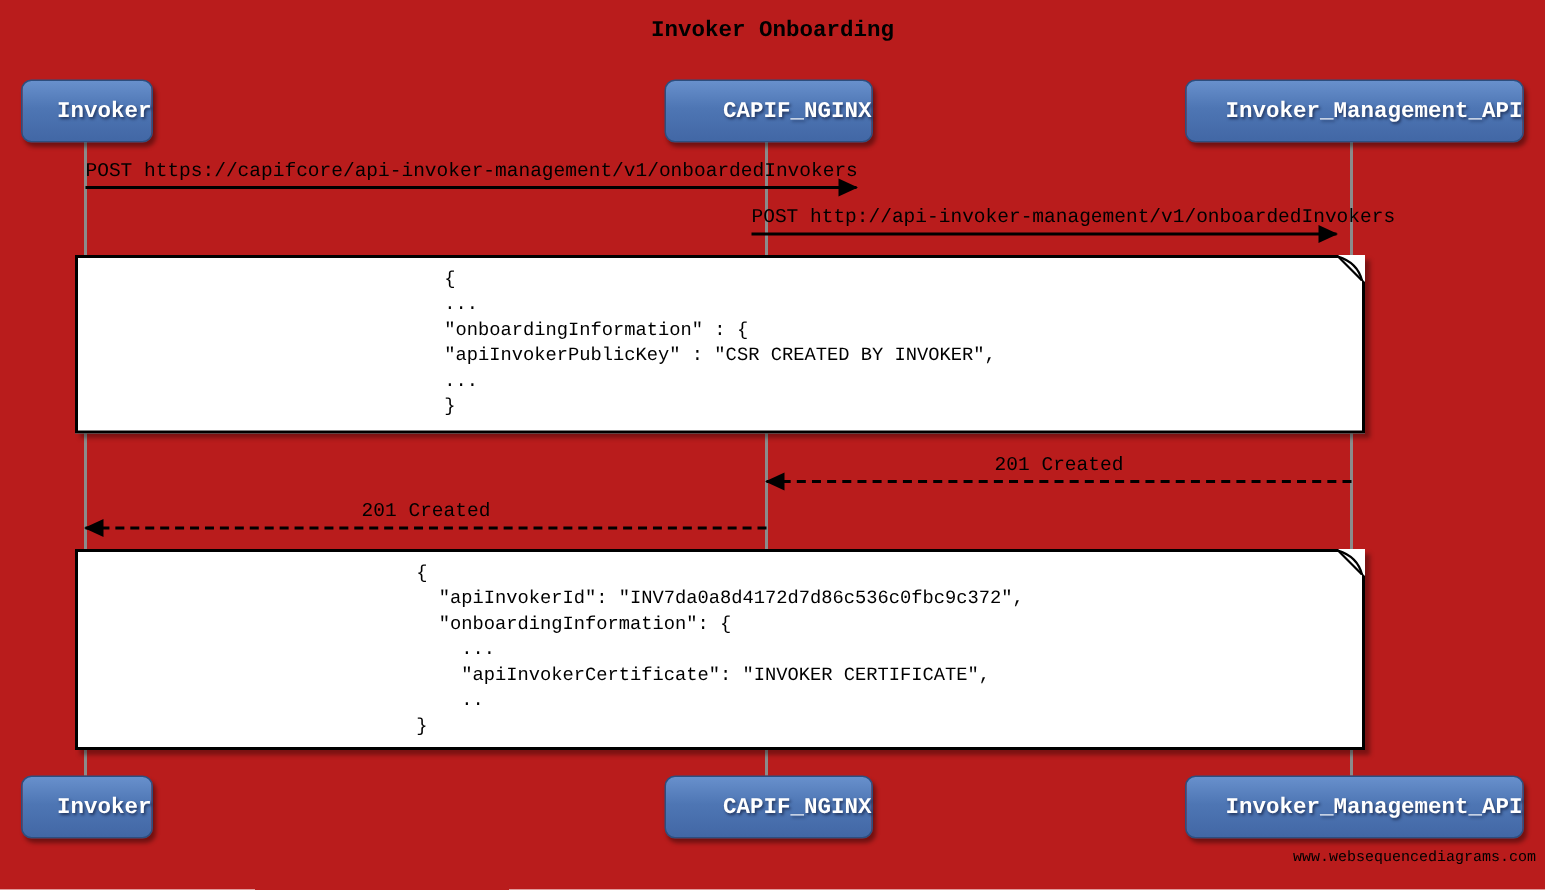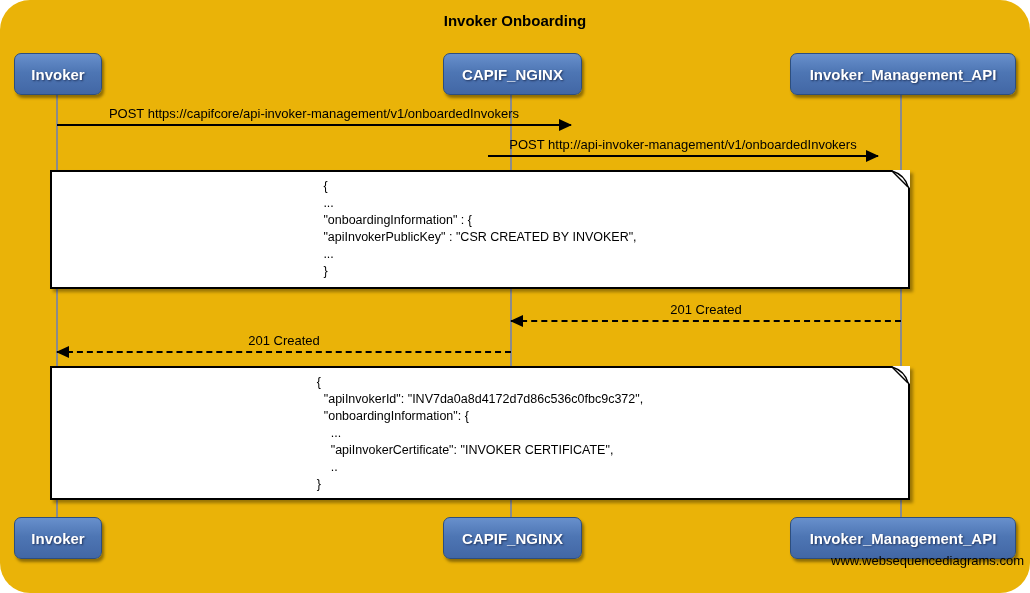--- a/index.html
+++ b/index.html
@@ -1,31 +1,31 @@
 <!DOCTYPE html>
 <html><head>
 <meta charset="utf-8">
 <style>
   html,body{margin:0;padding:0;background:#ffffff;}
   #stage{
-    position:relative;width:1030px;height:593px;background:#eab308;
-    font-family:Liberation Sans, sans-serif;color:#000;overflow:hidden;border-radius:30px;
+    position:relative;width:1030px;height:593px;background:#b91c1c;
+    font-family:Liberation Mono, monospace;color:#000;overflow:hidden;
   }
   .title{
     position:absolute;top:12px;left:0;width:1030px;text-align:center;
     font-size:15px;font-weight:bold;z-index:4;
   }
   .lifeline{
     position:absolute;width:2px;top:93px;height:424px;background:#8b8b8b;z-index:0;
   }
   .actor{
     position:absolute;height:40px;border:1px solid #2d4e7e;border-radius:7px;
     background:linear-gradient(180deg,#6890cc 0%,#4e76b4 45%,#4267a5 100%);
     box-shadow:2px 3px 3px rgba(0,0,0,0.40);
-    display:flex;align-items:center;justify-content:center;
+    display:flex;align-items:center;justify-content:flex-end;
     color:#ffffff;font-size:15px;font-weight:bold;
     text-shadow:1px 1px 2px rgba(10,20,50,0.65);z-index:3;
   }
   .message{position:absolute;z-index:1;}
   .msg-label{
     text-align:center;font-size:13px;height:16px;line-height:16px;
     padding-bottom:2px;white-space:nowrap;
   }
   .msg-line{height:0;border-top:2px solid #000;position:relative;}
   .msg-line.dashed{border-top-style:dashed;}
@@ -36,21 +36,21 @@
     position:absolute;left:50px;width:856px;background:#ffffff;
     border:2px solid #000;box-shadow:3px 3px 3px rgba(0,0,0,0.35);
     z-index:2;text-align:center;
   }
   .note-text{
     display:inline-block;text-align:left;white-space:pre;
     font-size:12.5px;line-height:17px;margin-top:6px;
   }
   .dogear{position:absolute;top:-2px;right:-2px;z-index:5;}
   .watermark{
-    position:absolute;top:553px;right:6px;font-size:13px;z-index:4;
+    position:absolute;top:567px;right:6px;font-size:10px;z-index:4;
   }
 </style>
 </head>
 <body>
 
 <div id="stage">
 
   <div class="title">Invoker Onboarding</div>
 
   <div class="lifeline" style="left:56px;"></div>
@@ -67,21 +67,21 @@
     <span>Invoker_Management_API</span>
   </div>
 
   <div class="message" style="left:57px;top:106px;width:514px;">
     <div class="msg-label">POST https://capifcore/api-invoker-management/v1/onboardedInvokers</div>
     <div class="msg-line">
       <span class="ah right"></span>
     </div>
   </div>
 
-  <div class="message" style="left:488px;top:137px;width:390px;">
+  <div class="message" style="left:501px;top:137px;width:390px;">
     <div class="msg-label">POST http://api-invoker-management/v1/onboardedInvokers</div>
     <div class="msg-line">
       <span class="ah right"></span>
     </div>
   </div>
 
   <div class="note" style="top:170px;height:115px;">
     <svg class="dogear" width="18" height="18">
       <path d="M0 0 L18 0 L18 18 Z" fill="#ffffff" stroke="none"></path>
       <path d="M0 1 Q13 5 16 17" fill="#ffffff" stroke="#000000" stroke-width="1.5"></path>

